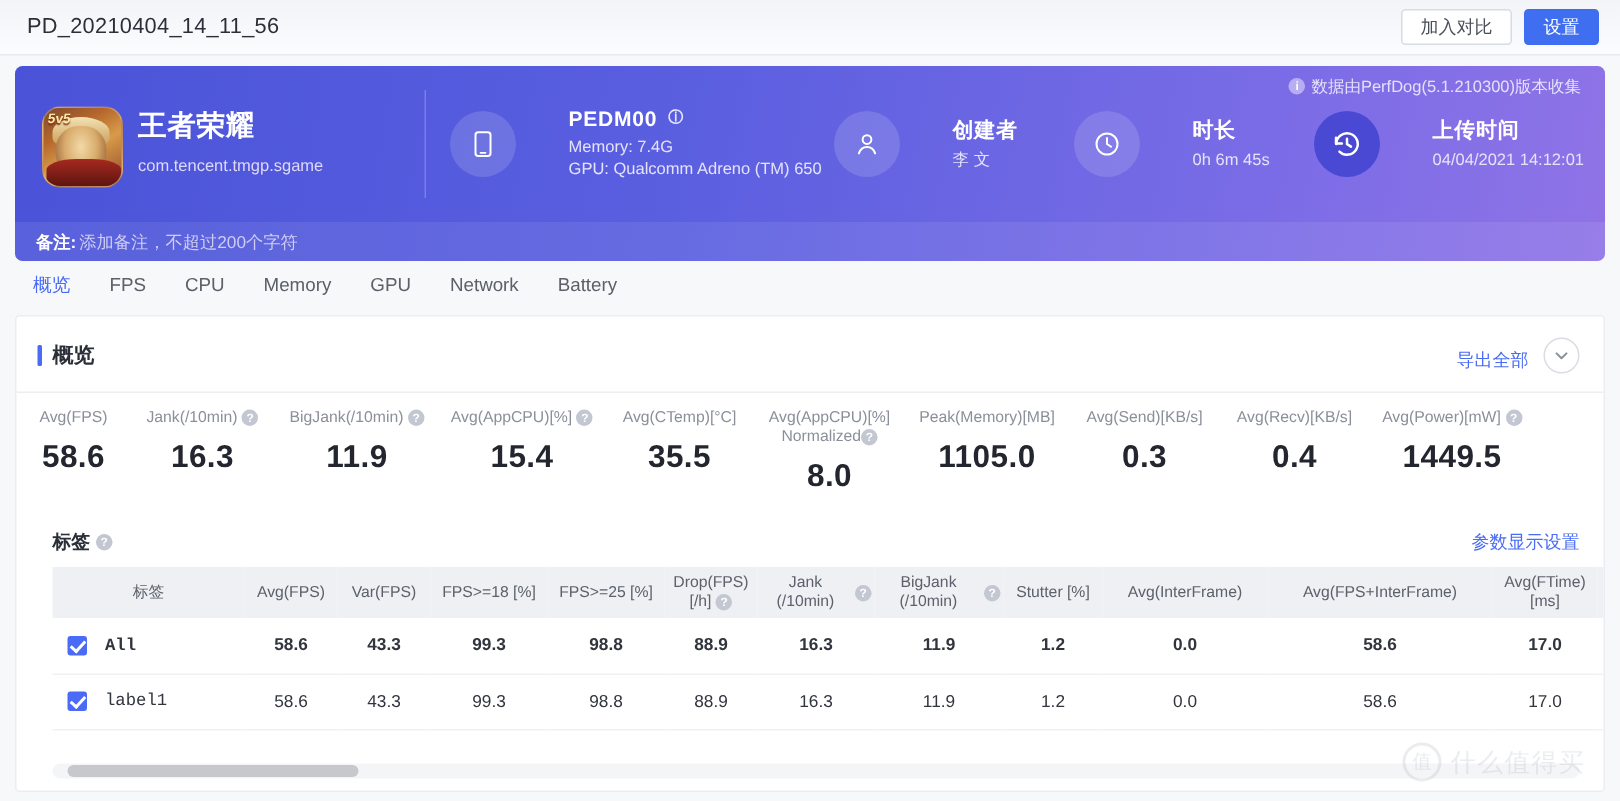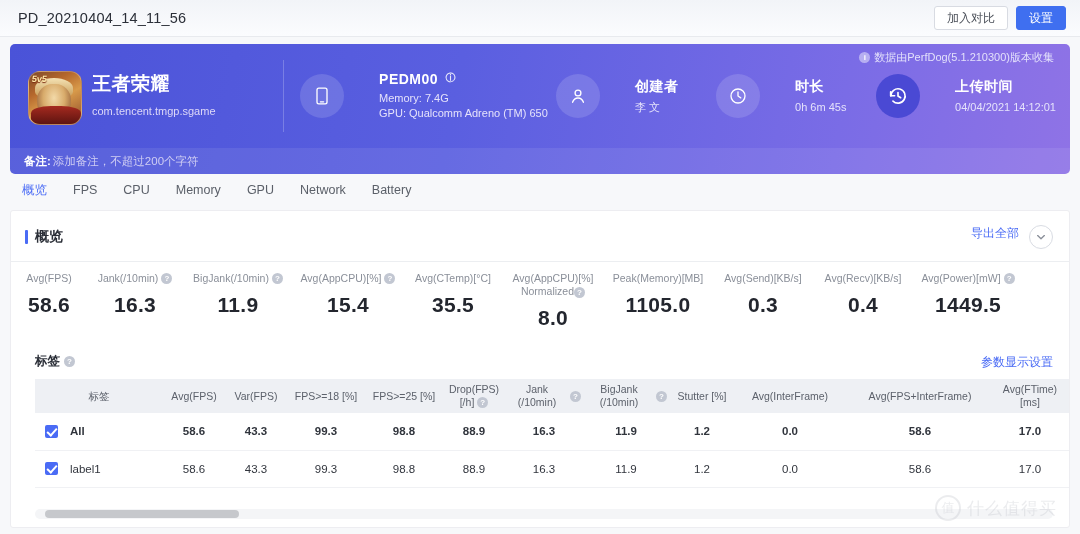--- a/index.html
+++ b/index.html
@@ -109,21 +109,21 @@
   .tab.active { color: #4a6bf5; }
 
   
   .card {
     margin: 4px 10px 0 10px; background: #fff; border-radius: 3px;
     border: 1px solid #ededf1; height: 318px; position: relative; overflow: hidden;
   }
   .card-head { display: flex; align-items: center; padding: 14px 16px 0 14px; }
   .card-title { font-size: 14px; font-weight: bold; color: #2b2f38; display: flex; align-items: center; gap: 7px;}
   .title-bar { width: 3px; height: 14px; background: #4a6bf5; display: inline-block; border-radius: 1px;}
-  .head-right { margin-left: auto; display: flex; align-items: flex-start; gap: 10px; }
+  .head-right { margin-left: auto; display: flex; align-items: flex-end; gap: 10px; }
   .link-blue { color: #4a6bf5; font-size: 12px; cursor: pointer; }
   .round-btn {
     width: 24px; height: 24px; border-radius: 50%; border: 1px solid #d9dce3;
     display: flex; align-items: center; justify-content: center; cursor: pointer; background: #fff;
   }
   .hr { height: 1px; background: #eceef1; margin: 12px 0 0 0; }
 
   
   .metrics { display: flex; padding: 10px 0 0 0; }
   .metric { text-align: center; flex: none; }
@@ -161,21 +161,21 @@
   tbody tr.bold td { font-weight: bold; }
   td.cell-label { text-align: left; padding-left: 6px; }
   .cb {
     width: 13px; height: 13px; border-radius: 2px; background: #4a6bf5; display: inline-block;
     position: relative; vertical-align: middle; cursor: pointer;
   }
   .cb::after {
     content: ""; position: absolute; left: 4px; top: 1px; width: 4px; height: 8px;
     border: solid #fff; border-width: 0 2px 2px 0; transform: rotate(42deg);
   }
-  .row-first { display: flex; align-items: center; gap: 12px; padding-left: 4px;}
+  .row-first { display: flex; align-items: center; gap: 12px; padding-left: 4px; font-family: Liberation Mono, monospace;}
 
   .scrollbar {
     position: absolute; left: 24px; right: 16px; bottom: 8px; height: 10px;
     background: #f4f5f7; border-radius: 5px;
   }
   .scrollbar .thumb {
     width: 19%; height: 8px; margin-top: 1px; margin-left: 1%;
     background: #c6c8cc; border-radius: 4px; cursor: pointer;
   }
 

